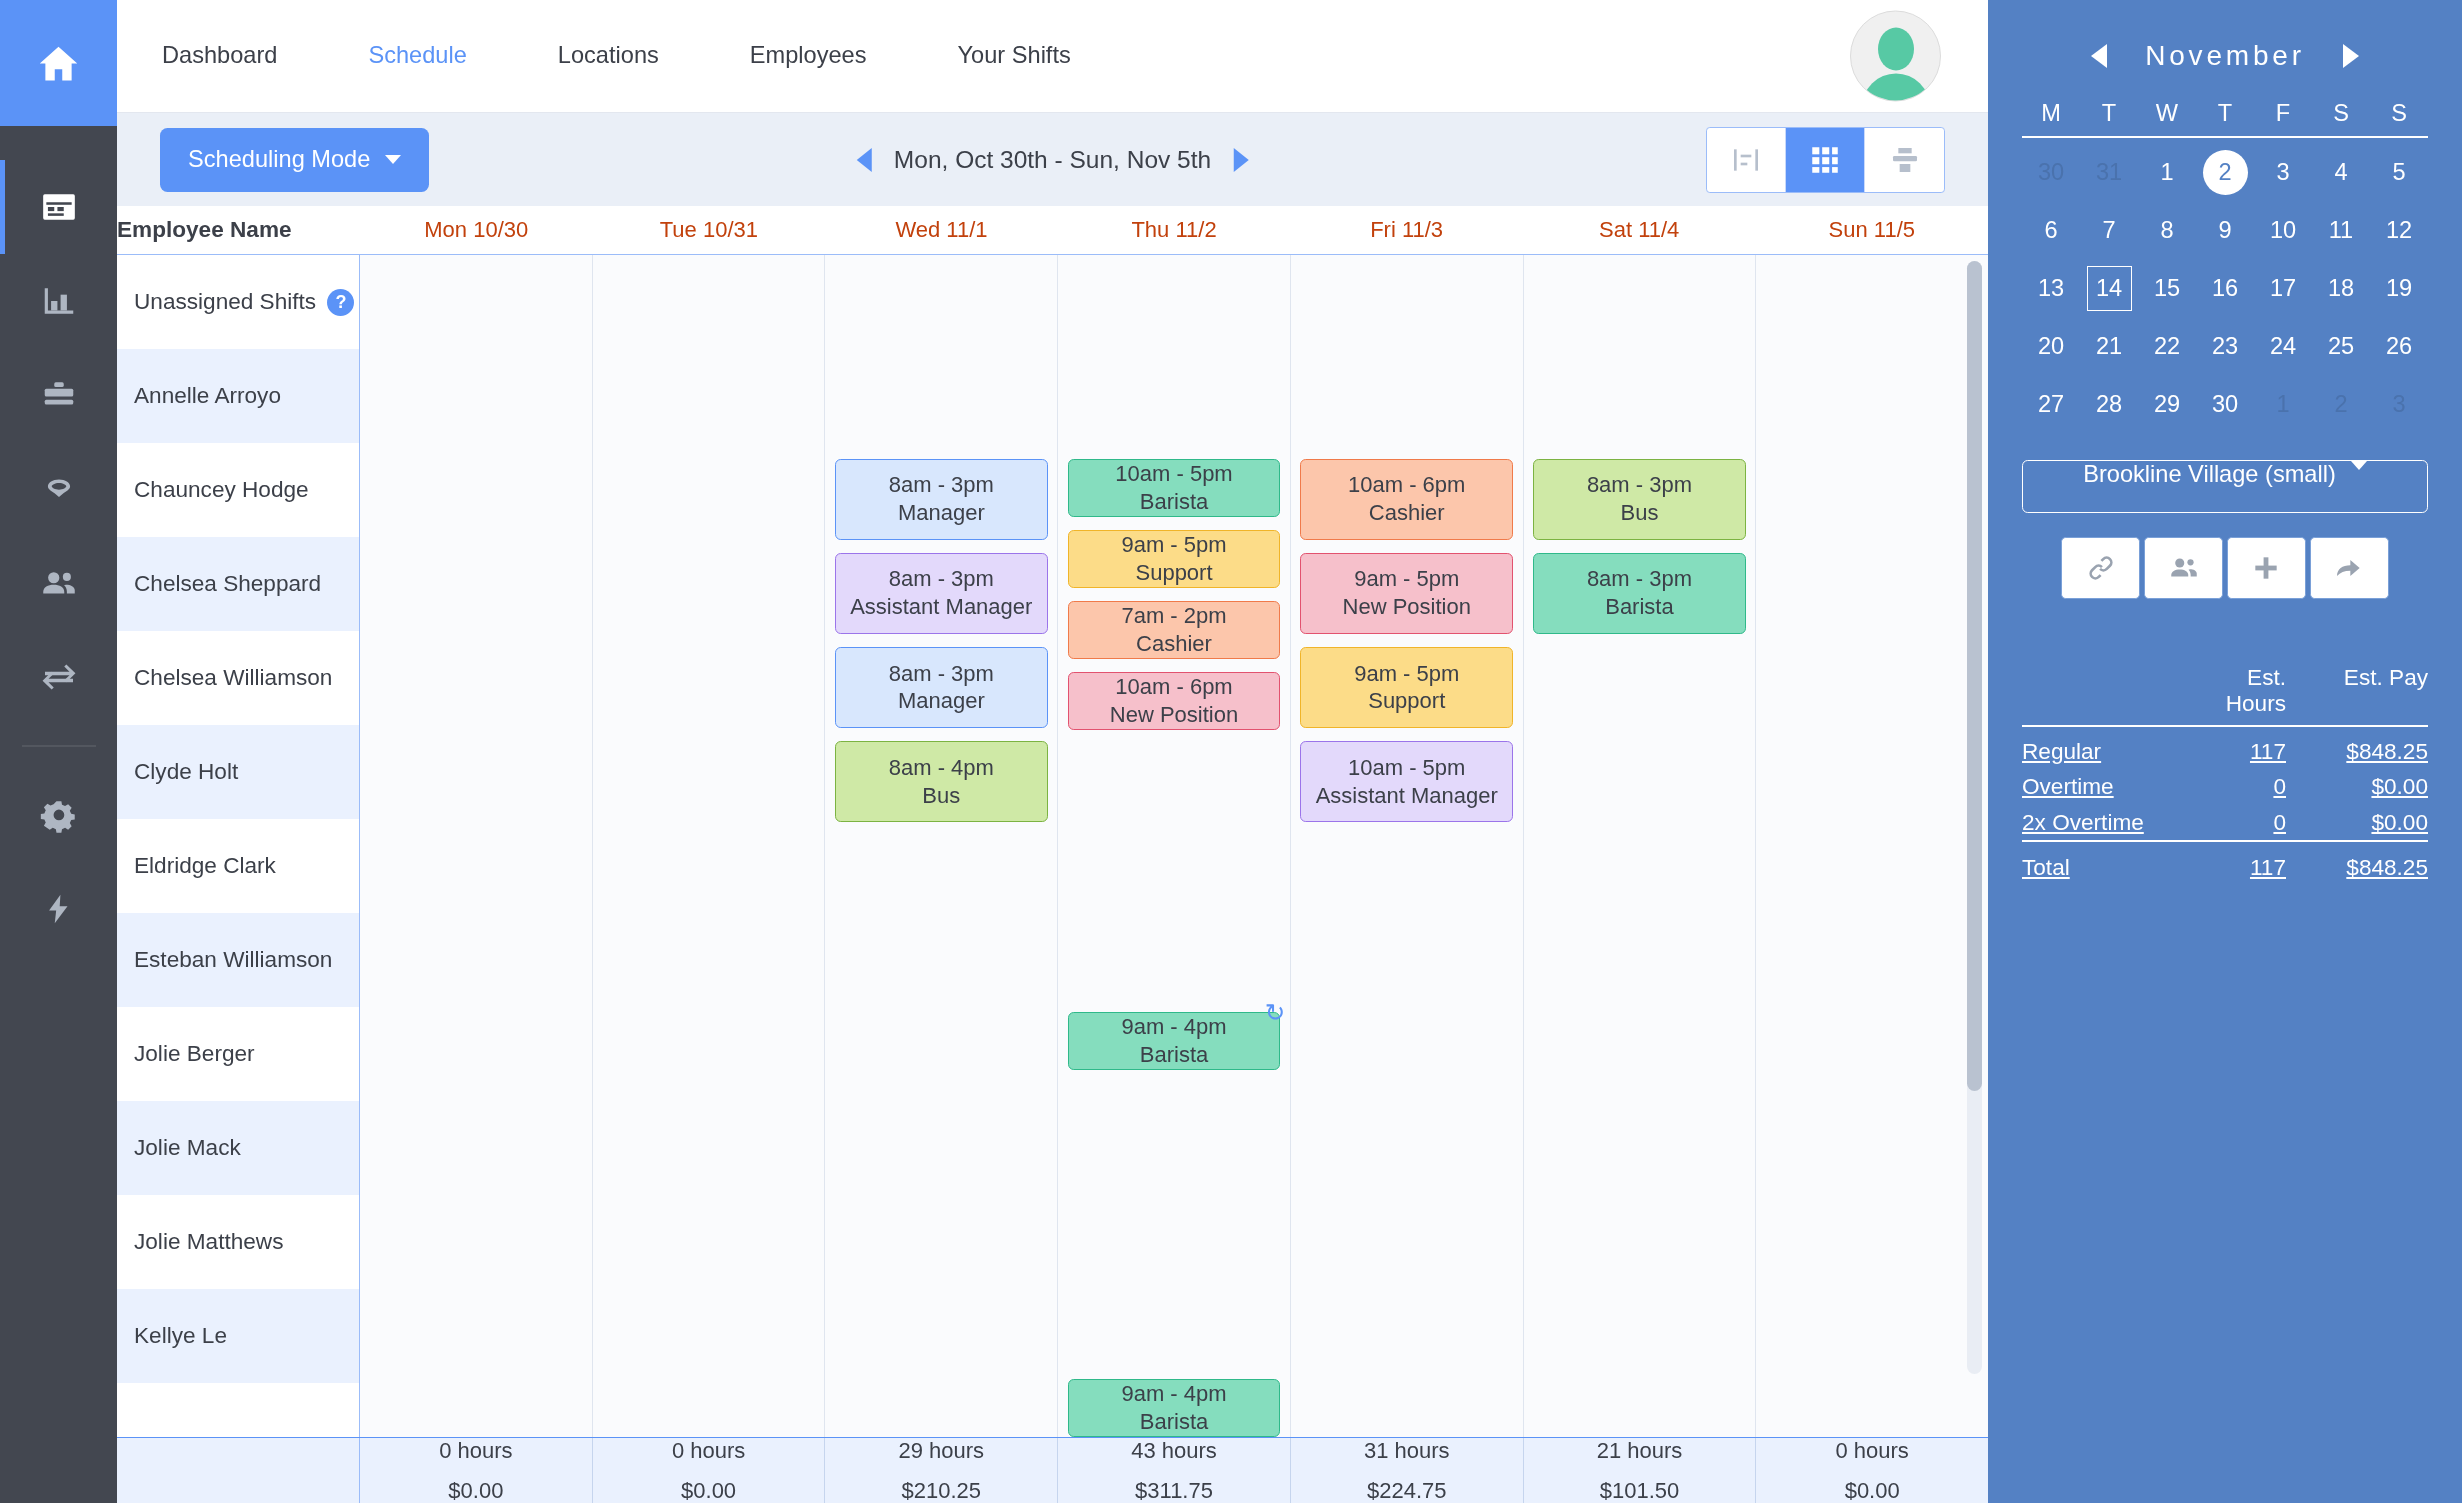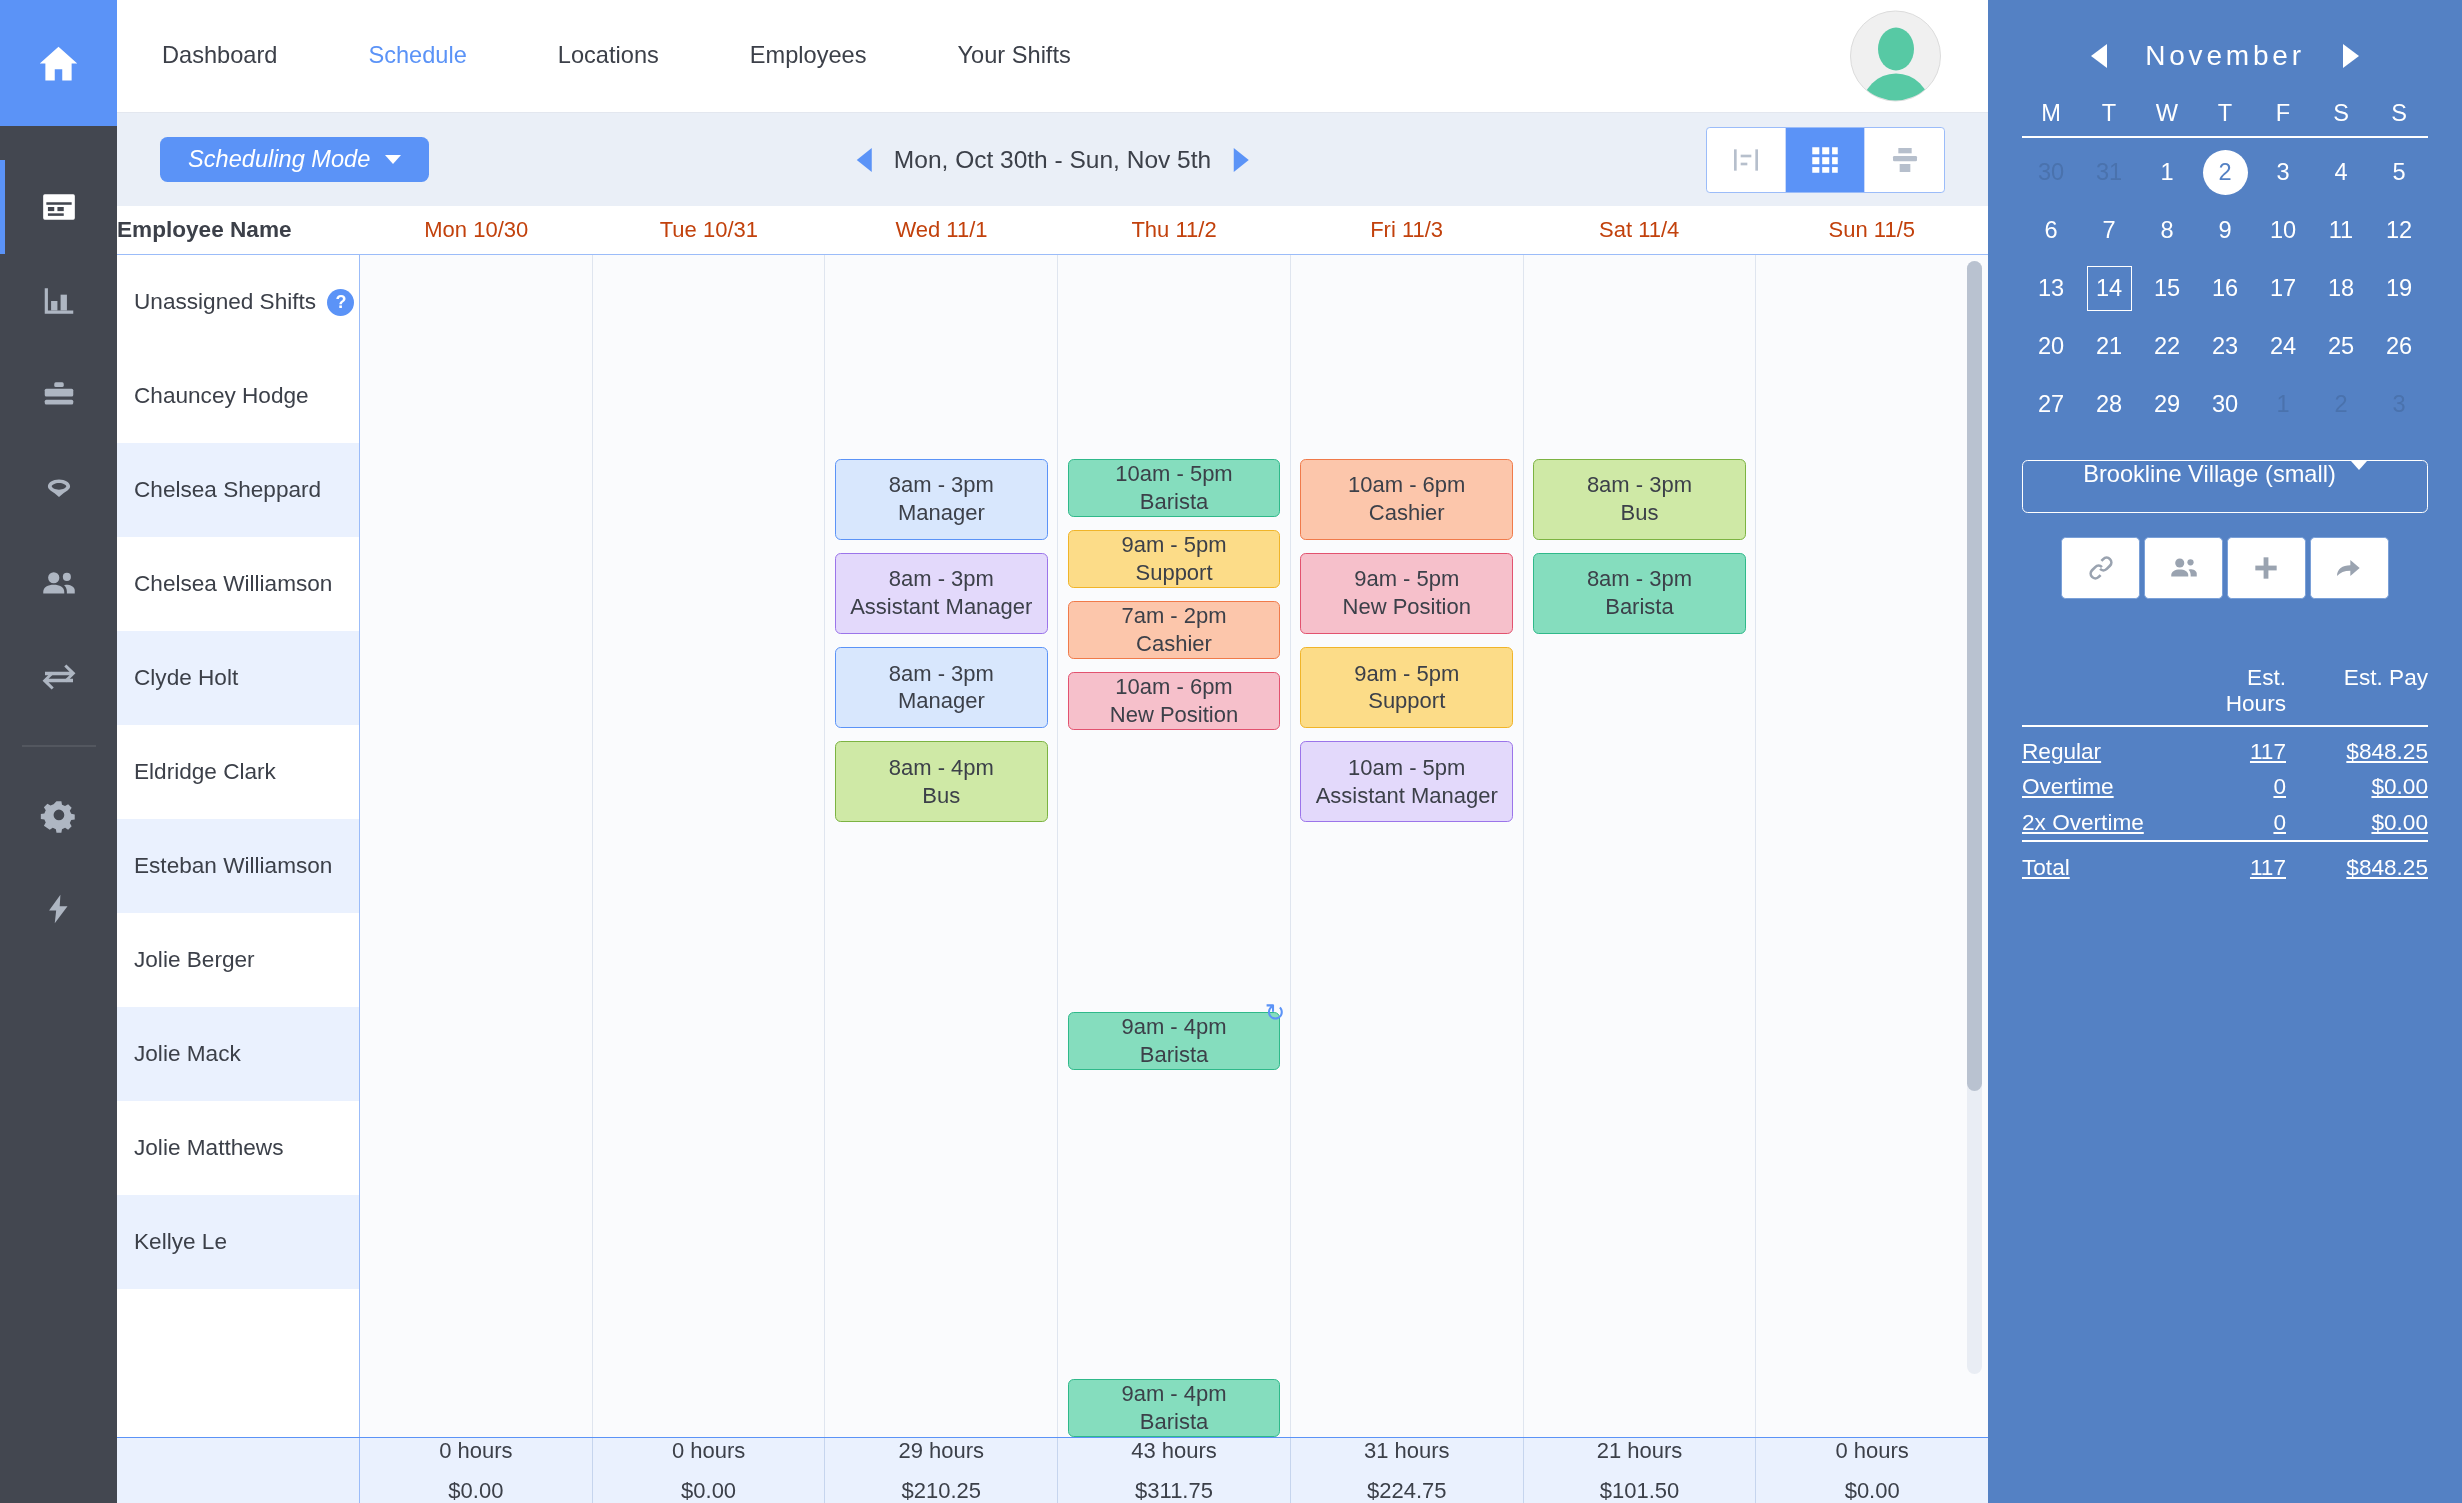--- a/index.html
+++ b/index.html
@@ -37,22 +37,22 @@
             border: 1.9px solid #dcdcdc; position: relative; overflow: hidden; }
   .avatar .head { position: absolute; width: 36px; height: 43px; border-radius: 50%;
                   background: #57c9a4; left: 27px; top: 16px; }
   .avatar .body { position: absolute; width: 68px; height: 47px; border-radius: 34px 34px 0 0;
                   background: #57c9a4; left: 11.3px; top: 62px; }
 
   
   .toolbar { height: 104px; background: #eaeff7; display: flex; align-items: center;
              padding: 0 43px; position: relative; }
   .sched-btn { background: #5b93f7; color: #fff; font-size: 23.6px; border-radius: 7.5px;
-               padding: 0 28px; height: 45px; display: flex; align-items: center;
-               gap: 15px; cursor: pointer; border: none; font-style: italic; }
+               padding: 0 28px; height: 64px; display: flex; align-items: center;
+               gap: 15px; cursor: pointer; border: none; }
   .caret-d { width:0;height:0;border-left:8.5px solid transparent;border-right:8.5px solid transparent;
              border-top:9.4px solid #fff; }
   .datenav { position: absolute; left: 50%; transform: translateX(-50%);
              display: flex; align-items: center; gap: 22.6px; }
   .datenav .txt { font-size: 24.5px; color: #3c4049; white-space: nowrap; }
   .tri-l { width:0;height:0;border-top:12.3px solid transparent;border-bottom:12.3px solid transparent;
            border-right:15px solid #5b93f7; cursor:pointer; }
   .tri-r { width:0;height:0;border-top:12.3px solid transparent;border-bottom:12.3px solid transparent;
            border-left:15px solid #5b93f7; cursor:pointer; }
   .viewtoggle { position: absolute; right: 43px; display: flex; border: 0.9px solid #9bbcf9;
@@ -284,20 +284,23 @@
       <div class="gh-day">Sat 11/4</div>
       <div class="gh-day">Sun 11/5</div>
     </div>
 
     <div class="gridbody">
       <div class="namecol" id="namecol">
           <div class="namerow">
             <span>Unassigned Shifts</span>
             <span class="help-badge">?</span>
           </div>
+          <div class="namerow alt">
+            <span>Annelle Arroyo</span>
+          </div>
           <div class="namerow">
             <span>Chauncey Hodge</span>
           </div>
           <div class="namerow alt">
             <span>Chelsea Sheppard</span>
           </div>
           <div class="namerow">
             <span>Chelsea Williamson</span>
           </div>
           <div class="namerow alt">

